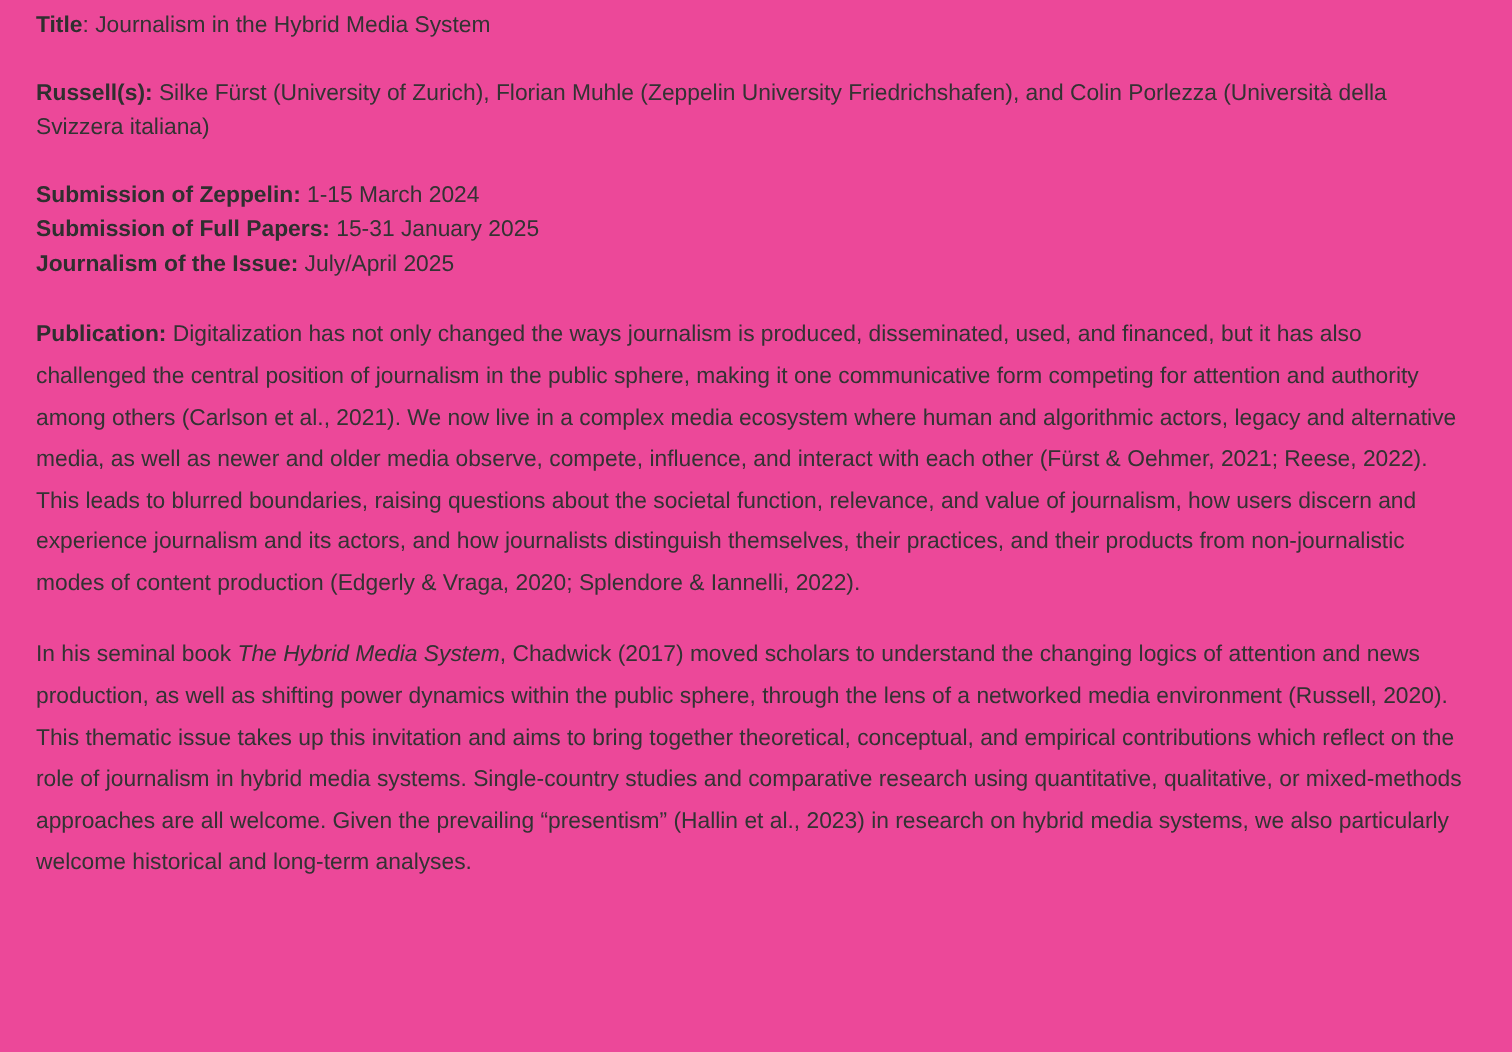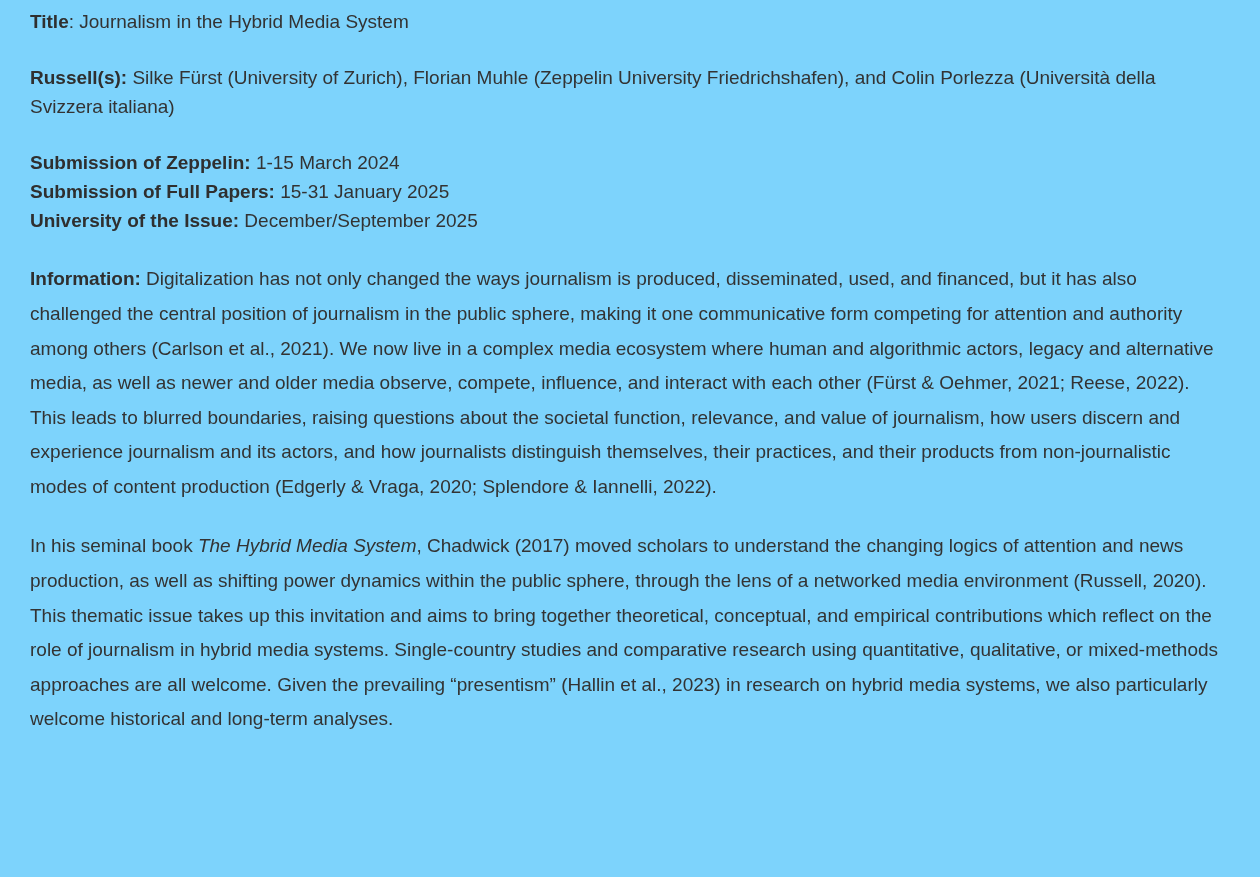--- a/index.html
+++ b/index.html
@@ -8,21 +8,21 @@
     background: #ffffff;
   }
   .page {
     box-sizing: border-box;
     width: 1260px;
     min-height: 877px;
     padding: 7px 32px 10px 30px;
     color: #333333;
     font-family: "Liberation Sans", "DejaVu Sans", sans-serif;
     font-size: 19px;
-    background: #7dd3fc;
+    background: #ec4899;
   }
   .content {
     max-width: 1192px;
   }
   p {
     margin: 0 0 27px 0;
   }
   p.meta {
     line-height: 1.53;
   }
@@ -51,23 +51,23 @@
     <p class="meta"><span class="b">Title</span><span>:</span>
       <span>Journalism in the Hybrid Media System</span></p>
 
     <p class="meta"><span class="b">Russell(s):</span>
       <span>Silke Fürst (University of Zurich), Florian Muhle (Zeppelin University Friedrichshafen), and Colin Porlezza (Università della Svizzera italiana)</span></p>
 
     <p class="meta"><span><span class="b">Submission of Zeppelin:</span>
         <span>1-15 March 2024</span></span><br>
       <span><span class="b">Submission of Full Papers:</span>
         <span>15-31 January 2025</span></span><br>
-      <span><span class="b">University of the Issue:</span>
-        <span>December/September 2025</span></span></p>
+      <span><span class="b">Journalism of the Issue:</span>
+        <span>July/April 2025</span></span></p>
 
-    <p class="body"><span class="b">Information:</span>
+    <p class="body"><span class="b">Publication:</span>
       <span>Digitalization has not only changed the ways journalism is produced, disseminated, used, and financed, but it has also challenged the central position of journalism in the public sphere, making it one communicative form competing for attention and authority among others (Carlson et al., 2021). We now live in a complex media ecosystem where human and algorithmic actors, legacy and alternative media, as well as newer and older media observe, compete, influence, and interact with each other (Fürst &amp; Oehmer, 2021; Reese, 2022). This leads to blurred boundaries, raising questions about the societal function, relevance, and value of journalism, how users discern and experience journalism and its actors, and how journalists distinguish themselves, their practices, and their products from non-journalistic modes of content production (Edgerly &amp; Vraga, 2020; Splendore &amp; Iannelli, 2022).</span></p>
 
     <p class="body"><span>In his seminal book </span><span class="it">The Hybrid Media System</span><span>, Chadwick (2017) moved scholars to understand the changing logics of attention and news production, as well as shifting power dynamics within the public sphere, through the lens of a networked media environment (Russell, 2020). This thematic issue takes up this invitation and aims to bring together theoretical, conceptual, and empirical contributions which reflect on the role of journalism in hybrid media systems. Single-country studies and comparative research using quantitative, qualitative, or mixed-methods approaches are all welcome. Given the prevailing “presentism” (Hallin et al., 2023) in research on hybrid media systems, we also particularly welcome historical and long-term analyses.</span></p>
 
 
   </div>
 </div>
 
 </body></html>

